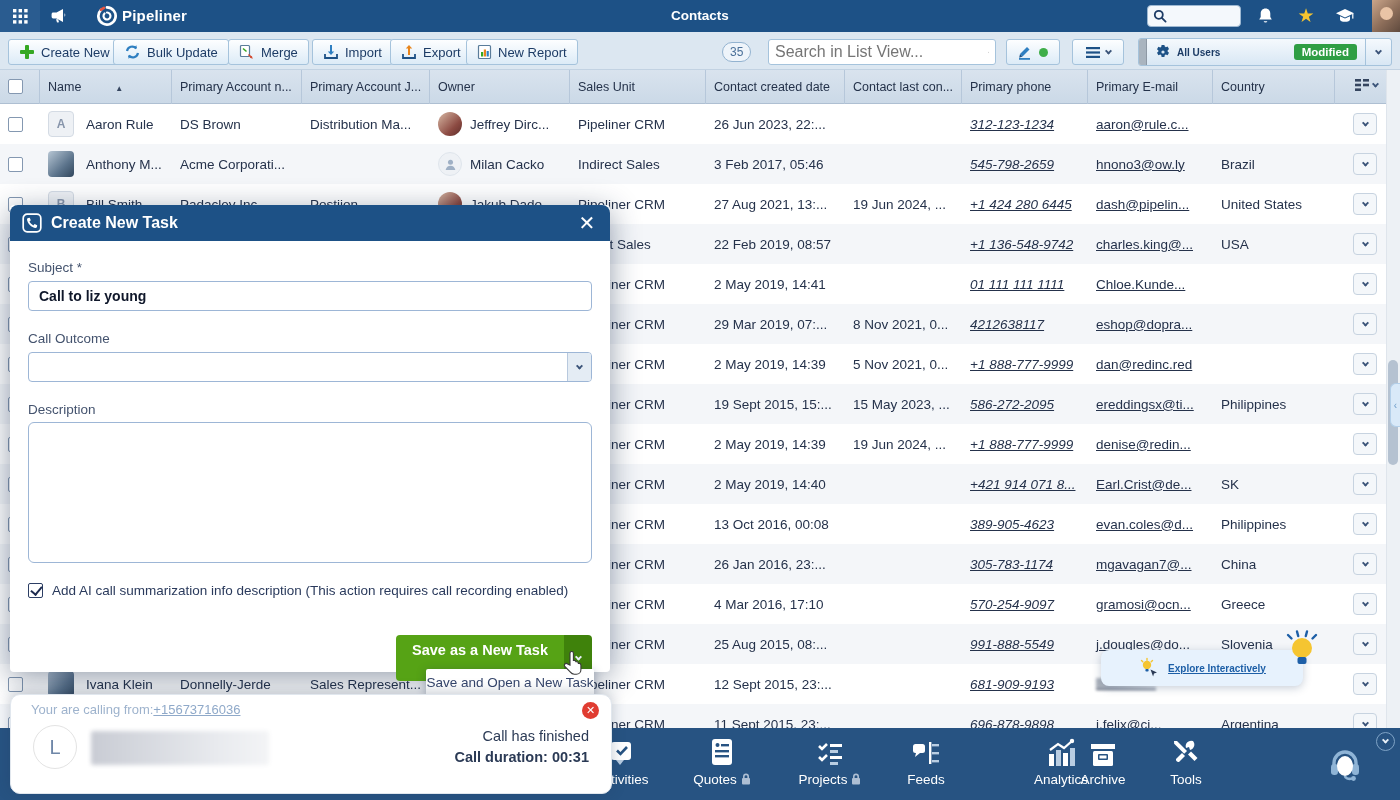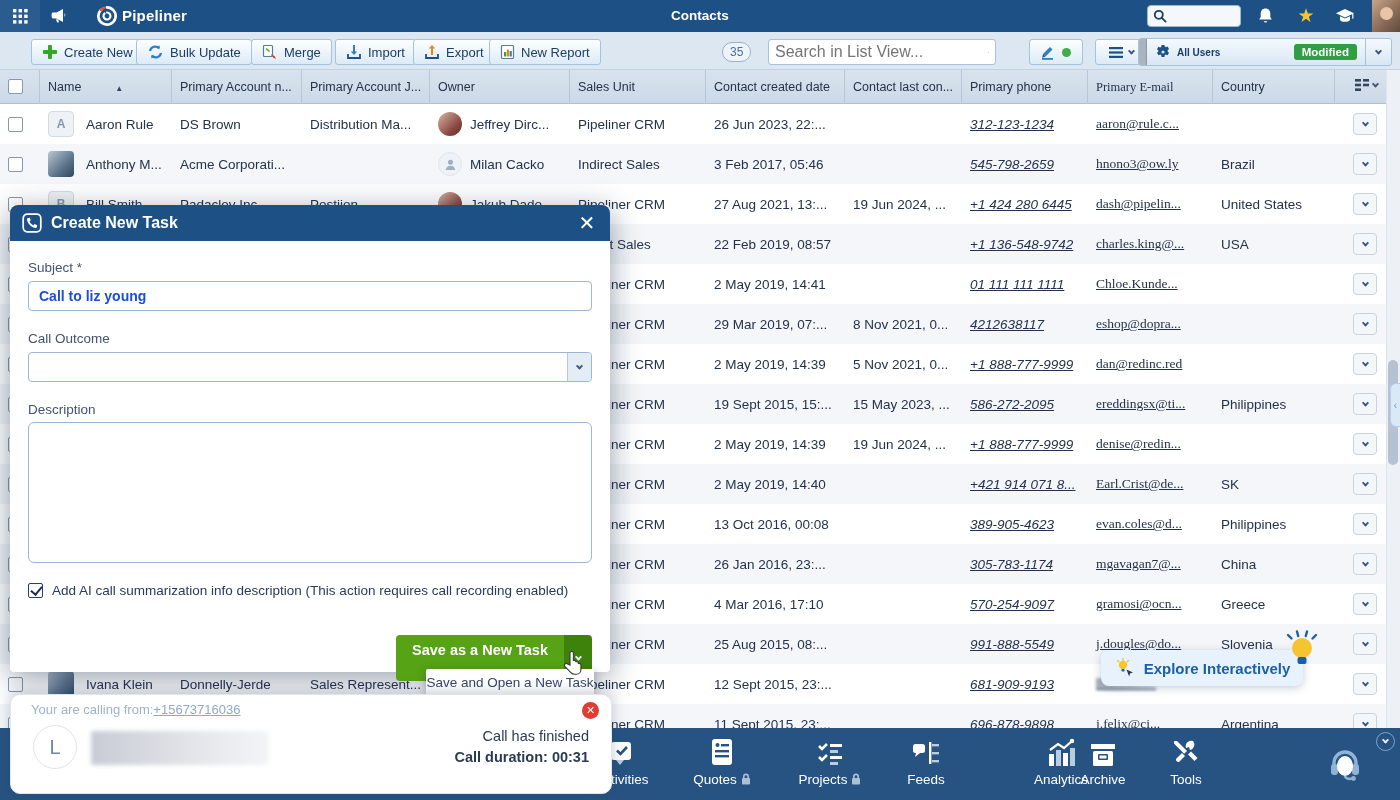--- a/index.html
+++ b/index.html
@@ -15,42 +15,42 @@
   #brand { left:122px; top:7px; color:#fff; font-size:15px; font-weight:bold; letter-spacing:.2px; }
   #pagetitle { left:0; top:8px; width:1400px; text-align:center; color:#fff; font-size:13.5px; font-weight:bold; pointer-events:none; }
   #topsearch { left:1147px; top:5px; width:94px; height:22px; background:#f4f8fc; border:1px solid #9db8d2; border-radius:4px; display:flex; align-items:center; padding-left:5px; }
   .topicon { top:4px; width:26px; height:24px; display:flex; align-items:center; justify-content:center; }
   #star-icon { color:#f5c531; font-size:19px; line-height:22px; }
   #avatar-top { left:1372px; top:0; width:28px; height:32px; background:linear-gradient(135deg,#caa58a,#8d6e5a 55%,#5f4a3e); }
   #avatar-top:after{ content:""; position:absolute; left:8px; top:7px; width:13px; height:13px; border-radius:50%; background:#e9c4a6; }
 
   
   #toolbar { left:0; top:32px; width:1400px; height:38px; background:#dce7f1; border-bottom:1px solid #c2d2e2; z-index:40; }
-  .tbtn { position:absolute; top:7px; height:26px; display:flex; align-items:center; gap:6px; padding:0 10px; background:linear-gradient(#fdfeff,#dcebf7); border:1px solid #a5c3dc; border-radius:3px; color:#1d3c66; font-size:13px; cursor:pointer;margin-left:23px; }
+  .tbtn { position:absolute; top:7px; height:26px; display:flex; align-items:center; gap:6px; padding:0 10px; background:linear-gradient(#fdfeff,#dcebf7); border:1px solid #a5c3dc; border-radius:3px; color:#1d3c66; font-size:13px; cursor:pointer; }
   #cnt-badge { left:722px; top:10px; min-width:28px; height:20px; border:1px solid #93b3d0; border-radius:10px; background:#eef4fa; color:#4a7099; font-size:12px; display:flex; align-items:center; justify-content:center; padding:0 7px; }
   #listsearch { left:768px; top:7px; width:228px; height:26px; background:#fff; border:1px solid #a5c3dc; border-radius:3px; display:flex; align-items:center; }
   #listsearch input { flex:1; border:0; outline:0; background:transparent; font-size:16px; color:#333; padding:0 6px; font-family:inherit; }
   #hl-btn { left:1006px; top:7px; width:54px; }
   #menu-btn { left:1072px; top:7px; width:52px; justify-content:center; }
   #profile-box { left:1138px; top:6px; width:254px; height:28px; background:linear-gradient(#f5f9fd,#d8e7f4); border:1px solid #a5c3dc; border-radius:3px; display:flex; align-items:center; }
   #profile-grip { width:8px; height:100%; background:#a9b4bf; border-right:1px solid #8d98a4; border-radius:2px 0 0 2px; }
   #profile-label { font-size:10px; font-weight:bold; color:#1d3c66; margin-left:6px; flex:1; }
   #modified-badge { background:#2f9e44; color:#fff; font-size:11.5px; font-weight:bold; border-radius:3px; padding:2px 8px; margin-right:8px; }
   #profile-chev { width:26px; height:100%; border-left:1px solid #a5c3dc; display:flex; align-items:center; justify-content:center; }
 
   .chev { display:inline-block; width:7px; height:7px; border-right:2px solid #3c557a; border-bottom:2px solid #3c557a; transform:rotate(45deg) translate(-1px,-1px); }
   .chev.white { border-color:#e9f1f8; }
   .chev.sm { width:5px; height:5px; }
 
   
   #thead { left:0; top:70px; width:1386px; height:34px; background:linear-gradient(#d9e3ee,#cbd9e7); border-bottom:1px solid #aebfd2; display:flex; z-index:5; }
   .hcell { height:34px; line-height:34px; font-size:12.5px; color:#24324a; padding-left:8px; border-right:1px solid #b6c7da; white-space:nowrap; overflow:hidden; position:relative; }
   .c-check{width:40px;} .c-name{width:132px;} .c-account{width:130px;} .c-job{width:128px;}
   .c-owner{width:140px;} .c-unit{width:136px;} .c-created{width:139px;} .c-lastcon{width:117px;}
-  .c-phone{width:126px;} .c-email{width:125px;font-family:Liberation Serif, serif;} .c-country{width:122px;} .c-actions{width:51px; border-right:none;}
+  .c-phone{width:126px;} .c-email{width:125px;} .c-country{width:122px;} .c-actions{width:51px; border-right:none;}
   .sort-asc { display:inline-block; margin-left:34px; font-size:8px; color:#35455f; }
   #colopts { position:absolute; right:8px; top:9px; display:flex; gap:4px; align-items:center; cursor:pointer; }
 
   #tbody { left:0; top:104px; width:1386px; height:656px; z-index:1; }
   .trow { display:flex; height:40px; background:#fff; }
   .trow:nth-child(even) { background:#f4f6f9; }
   .cell { height:40px; display:flex; align-items:center; padding-left:8px; font-size:13.5px; color:#25324b; white-space:nowrap; overflow:hidden; }
   .cb { width:15px; height:15px; border:1.5px solid #8498b1; border-radius:2px; background:#fff; display:inline-block; cursor:pointer; }
   .av-letter { width:26px; height:26px; border:1px solid #d4dbe4; border-radius:4px; background:#eef1f5; color:#8795ab; font-size:12px; font-weight:bold; display:flex; align-items:center; justify-content:center; margin-right:12px; flex:none; }
   .av-photo { width:26px; height:26px; border-radius:4px; background:linear-gradient(135deg,#b7c6d4,#5c748c 60%,#31465c); margin-right:12px; flex:none; }
@@ -67,21 +67,21 @@
   #scrollthumb { left:1388px; top:360px; width:10px; height:105px; background:#b5c2d1; border-radius:5px; z-index:3; }
   #collapse-tab { left:1390px; top:383px; width:10px; height:44px; background:#d9e9f8; border:1px solid #b3cfe9; border-right:none; border-radius:6px 0 0 6px; z-index:4; display:flex; align-items:center; justify-content:center; color:#6d9cc8; font-size:10px; }
 
   
   #modal { left:10px; top:205px; width:600px; height:467px; background:#fff; border-radius:4px; box-shadow:0 6px 30px rgba(20,40,70,.45); z-index:30; }
   #modal-header { position:absolute; left:0; top:0; width:100%; height:36px; background:#1d5186; border-radius:8px 8px 0 0; display:flex; align-items:center; padding:0 12px; }
   #modal-title { color:#fff; font-size:16px; font-weight:bold; margin-left:9px; }
   #modal-close { position:absolute; right:12px; top:7px; width:22px; height:22px; color:#fff; font-size:20px; font-weight:bold; line-height:22px; text-align:center; cursor:pointer; }
   .flabel { position:absolute; left:18px; font-size:13.5px; color:#44536e; }
   .finput { position:absolute; left:18px; width:564px; background:#fff; border:1px solid #9db6d6; border-radius:4px; }
-  #subject-input { top:76px; height:30px; font-size:14px; font-weight:bold; color:#1d4ed8; padding:0 10px; line-height:28px; }
+  #subject-input { top:76px; height:30px; font-size:14px; font-weight:bold; color:#0f172a; padding:0 10px; line-height:28px; }
   #outcome-select { top:147px; height:30px; display:flex; }
   #outcome-select .selval { flex:1; }
   #outcome-select .selbtn { width:24px; border-left:1px solid #b8c9de; background:#e4ecf4; border-radius:0 3px 3px 0; display:flex; align-items:center; justify-content:center; cursor:pointer; }
   #desc-area { top:217px; height:141px; border-radius:6px; }
   #ai-check-row { position:absolute; left:18px; top:378px; display:flex; align-items:flex-start; gap:9px; }
   #ai-checkbox { width:15px; height:15px; border:1.5px solid #2c3e64; border-radius:2px; background:#fff; position:relative; cursor:pointer; flex:none; }
   #ai-checkbox:after { content:""; position:absolute; left:4px; top:0px; width:5px; height:9px; border-right:2px solid #1d2b4f; border-bottom:2px solid #1d2b4f; transform:rotate(40deg); }
   #ai-check-label { font-size:13.5px; color:#2a3a5c; line-height:16px; }
   #save-group { position:absolute; right:18px; top:430px; height:46px; display:flex; cursor:pointer; }
   #save-main { background:#56a315; color:#fff; font-size:14.5px; font-weight:bold; padding:0 16px; line-height:30px; border-radius:4px 0 0 4px; }
@@ -103,21 +103,21 @@
   #bottombar { left:0; top:728px; width:1400px; height:72px; background:#275382; z-index:10; }
   .navitem { position:absolute; top:6px; width:96px; text-align:center; color:#fff; cursor:pointer; }
   .navitem .nico { height:34px; display:flex; align-items:flex-end; justify-content:center; }
   .navitem .nlabel { font-size:13.5px; margin-top:4px; white-space:nowrap; }
   .locktag { display:inline-block; margin-left:4px; vertical-align:-1px; }
   #headset { position:absolute; left:1326px; top:18px; }
   #bar-collapse { position:absolute; left:1376px; top:4px; width:19px; height:19px; border:1.5px solid #7fa3c6; border-radius:50%; display:flex; align-items:center; justify-content:center; cursor:pointer; }
 
   
   #explore-pill { left:1101px; top:650px; width:202px; height:36px; background:#e7f2fd; border-radius:8px; box-shadow:0 2px 8px rgba(30,60,100,.25); display:flex; align-items:center; justify-content:center; gap:8px; z-index:8; cursor:pointer; }
-  #explore-label { color:#1d5fa7; font-size:15px; font-weight:bold; }
+  #explore-label { color:#1d5fa7; font-size:10px; font-weight:bold;text-decoration:underline; }
   #bigbulb { left:1281px; top:628px; z-index:9; }
 </style>
 </head>
 <body>
 
 <div id="stage">
 
   <div class="abs" id="thead">
     <div class="hcell c-check"><span class="cb" style="margin-top:9px"></span></div>
     <div class="hcell c-name"><span>Name</span><span class="sort-asc">▲</span></div>

